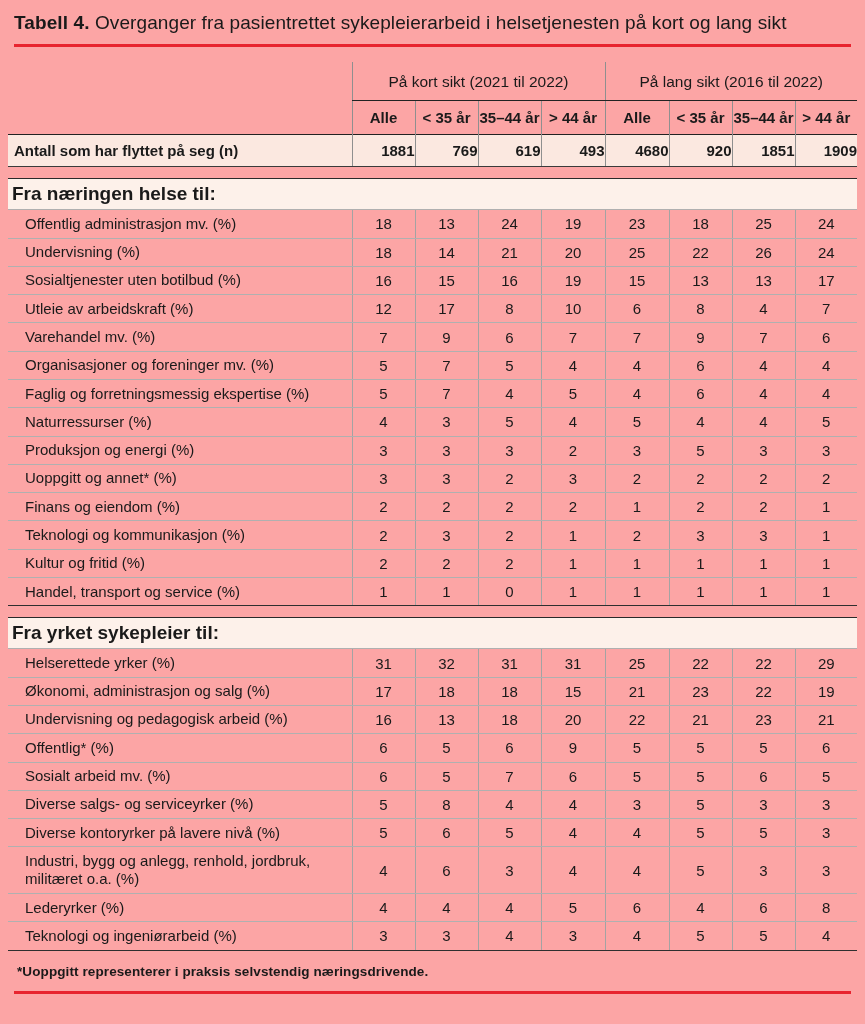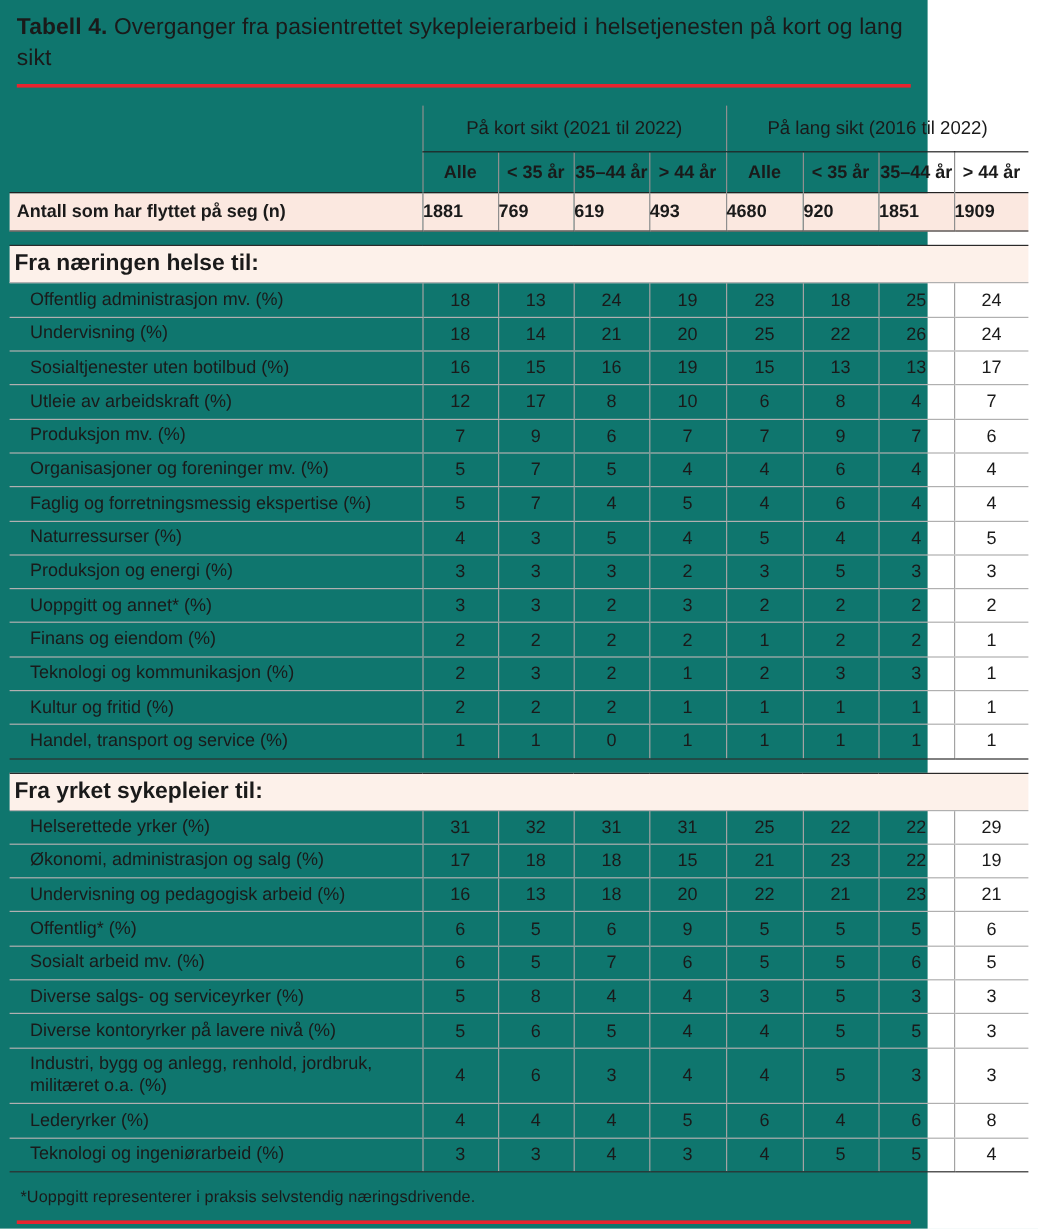--- a/index.html
+++ b/index.html
@@ -9,21 +9,21 @@
     --ink:#1a1a1a;
     --line-strong:#222222;
     --line-light:#b0b0b0;
     --line-mid:#8f8f8f;
   }
   html,body{margin:0;padding:0;background:#ffffff;}
   body{
     width:865px;height:1024px;overflow:hidden;
     font-family:"Liberation Sans", sans-serif;color:var(--ink);
   }
-  .page{width:773px;height:1024px;box-sizing:border-box;padding-top:8px;background:#0f766e;}
+  .page{width:865px;height:1024px;box-sizing:border-box;padding-top:8px;background:#fca5a5;}
   .title{
     margin:2px 14px 0 14px;font-size:19px;line-height:1.38;font-weight:400;
     letter-spacing:.1px;
   }
   .title .bold{font-weight:700;}
   .rule{height:3px;background:var(--accent);margin:8px 14px 0 14px;border:none;}
   .rule-bottom{margin-top:12px;}
 
   table.tbl{
     border-collapse:collapse;table-layout:fixed;width:849px;margin-left:8px;
@@ -44,35 +44,35 @@
     padding:8px 0;
     white-space:nowrap;overflow:hidden;
   }
   .count td{
     background:var(--count-bg);
     border-top:1.5px solid var(--line-strong);
     border-bottom:1.5px solid #3a3a3a;
     font-weight:700;padding:7px 0;margin-left:40px;
   }
   .count .count-lbl{text-align:left;padding-left:6px;}
-  .count .count-val{text-align:left;border-left:1px solid var(--line-mid);}
+  .count .count-val{text-align:right;border-left:1px solid var(--line-mid);}
 
   .sec-tbl{margin-top:11px;}
   .band{
     background:var(--band-bg);font-weight:700;font-size:19px;
     border-top:1.5px solid #2a2a2a;border-bottom:1px solid var(--line-light);
     padding:4px 0 4px 4px;
   }
   .data-row td{border-bottom:1px solid var(--line-light);padding:4.5px 0;}
   .sec-tbl tr:last-child td{border-bottom:1.5px solid #2f2f2f;}
   .row-lbl{text-align:left;padding-left:17px !important;padding-right:8px !important;line-height:1.22;}
   .val{text-align:center;border-left:1px solid #a3a3a3;}
 
   .footnote{
-    margin:13px 0 0 17px;font-size:13.5px;font-weight:400;letter-spacing:.1px;
+    margin:13px 0 0 17px;font-size:13.5px;font-weight:700;letter-spacing:.1px;
   }
 </style>
 </head>
 <body>
 
 <div class="page">
 
   <div class="title"><span class="bold">Tabell 4.</span><span> Overganger fra pasientrettet sykepleierarbeid i helsetjenesten på kort og lang sikt</span></div>
 
   <div class="rule"></div>
@@ -175,21 +175,21 @@
             <td class="val">12</td>
             <td class="val">17</td>
             <td class="val">8</td>
             <td class="val">10</td>
             <td class="val">6</td>
             <td class="val">8</td>
             <td class="val">4</td>
             <td class="val">7</td>
           </tr>
           <tr class="data-row">
-            <td class="row-lbl">Produksjon mv. (%)</td>
+            <td class="row-lbl">Varehandel mv. (%)</td>
             <td class="val">7</td>
             <td class="val">9</td>
             <td class="val">6</td>
             <td class="val">7</td>
             <td class="val">7</td>
             <td class="val">9</td>
             <td class="val">7</td>
             <td class="val">6</td>
           </tr>
           <tr class="data-row">

